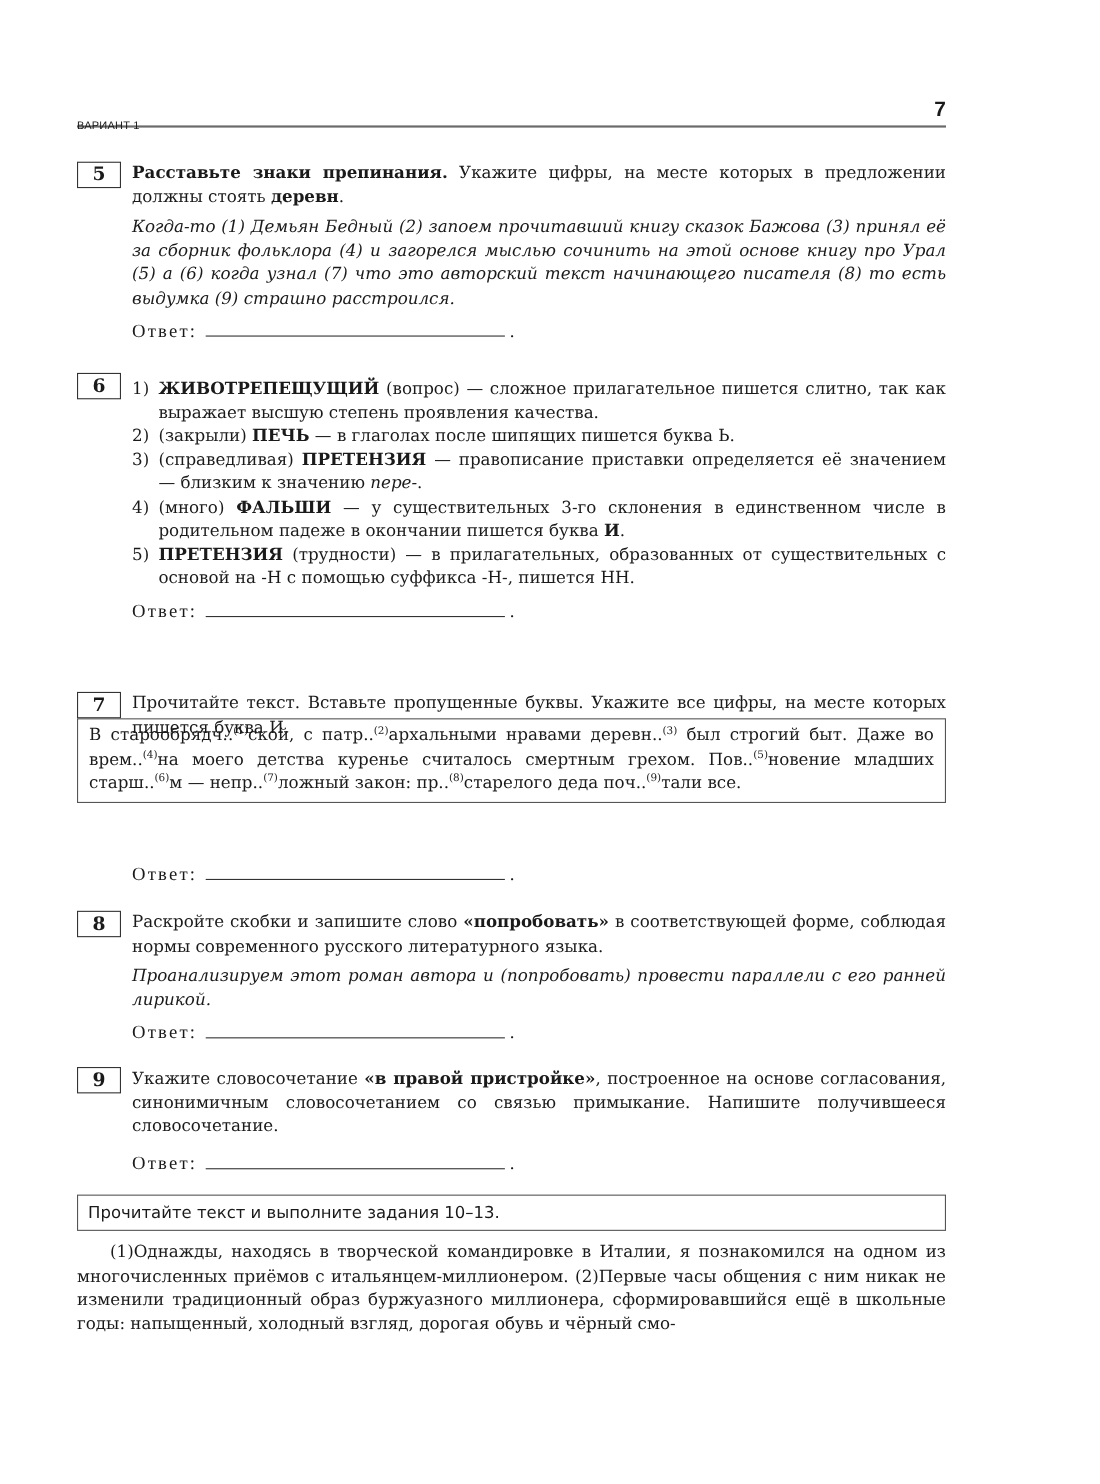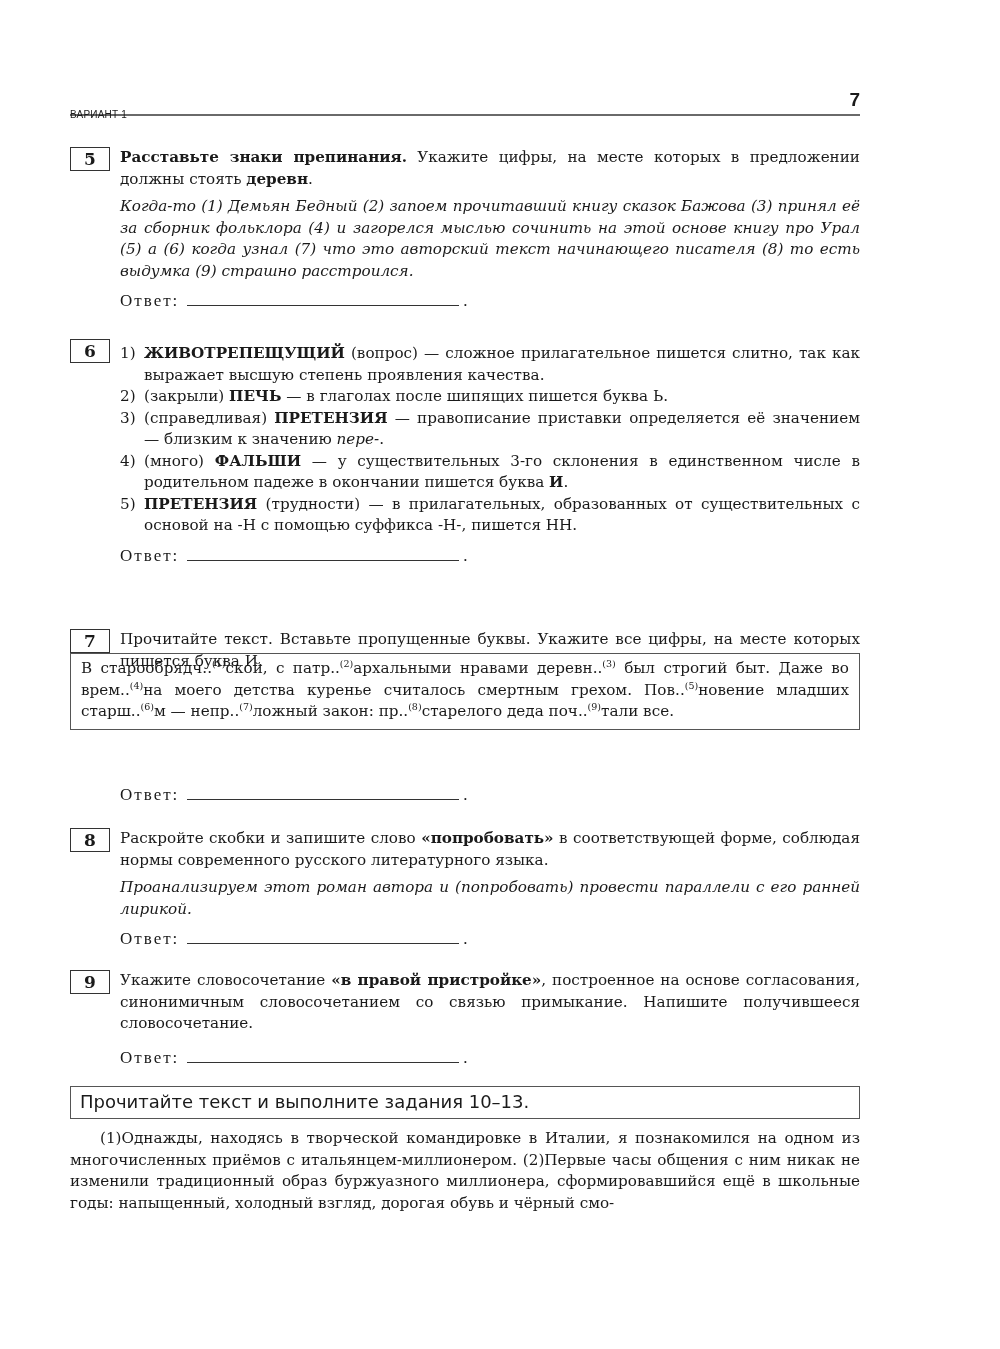--- a/index.html
+++ b/index.html
@@ -15,21 +15,21 @@
     .body .it { font-style: italic; margin-top: 6px; }
     .answer { margin-top: 8px; font-family: Liberation Serif, serif; font-size: 17px; letter-spacing: 2px; }
     .answer .line { display: inline-block; width: 272px; border-bottom: 1px solid #333; height: 14px; vertical-align: baseline; margin-left: 8px; letter-spacing: 0; }
     .answer .dot { margin-left: 4px; }
     ol.opts { list-style: none; margin: 4px 0 0 0; padding: 0; }
     ol.opts li { position: relative; padding-left: 24px; text-align: justify; }
     ol.opts li .n { position: absolute; left: 0; top: 0; }
     b { font-weight: bold; }
     .textbox { position: absolute; left: 0; width: 790px; border: 1.5px solid #555; box-sizing: border-box; padding: 4px 10px 6px 10px; text-align: justify; }
     sup { font-size: 9.5px; line-height: 0; vertical-align: 6px; }
-    .infobox { position: absolute; left: 0; top: 1086px; width: 790px; height: 33px; border: 1.5px solid #555; box-sizing: border-box; font-family: "DejaVu Sans", "Liberation Sans", sans-serif; font-size: 18px; line-height: 30px; padding-left: 9px; }
+    .infobox { position: absolute; left: 0; top: 1086px; width: 790px; height: 33px; border: 1.5px solid #555; box-sizing: border-box; font-family: "DejaVu Sans", "Liberation Sans", sans-serif; font-size: 15px; line-height: 30px; padding-left: 9px; }
     .passage { position: absolute; left: 0; top: 1128px; width: 790px; text-align: justify; text-indent: 30px; }
   </style>
 </head>
 <body>
 
 <div class="page">
 
   <div class="header">
     <span class="variant">ВАРИАНТ 1</span>
     <span class="pnum">7</span>

